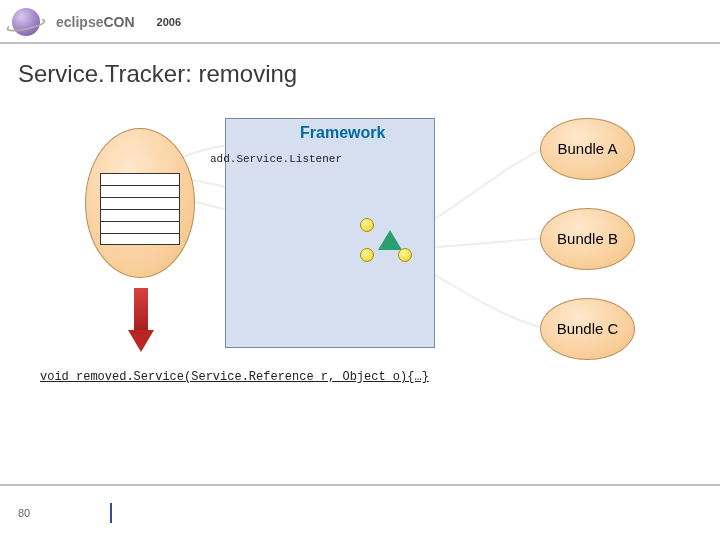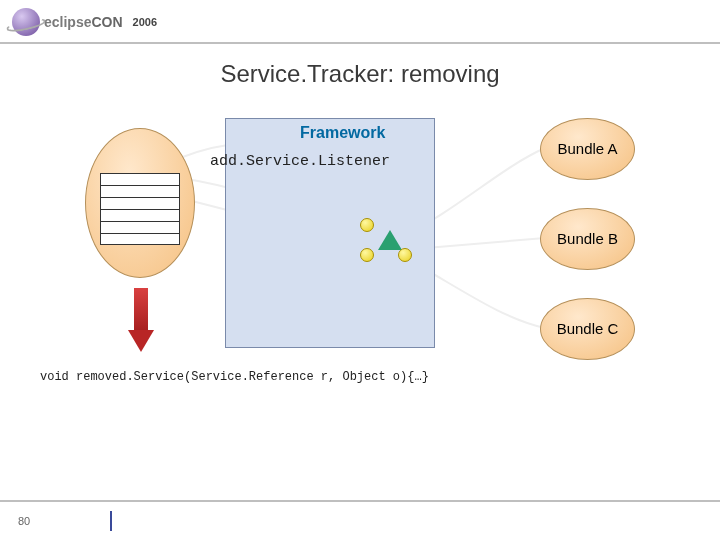--- a/index.html
+++ b/index.html
@@ -1,49 +1,49 @@
 <!DOCTYPE html>
 <html><head>
 <meta charset="utf-8">
 <style>
   * { margin: 0; padding: 0; box-sizing: border-box; }
   body { width: 720px; height: 540px; font-family: Arial, sans-serif; background: #fff; position: relative; overflow: hidden; }
   .header { display: flex; align-items: center; padding: 8px 12px 4px; }
-  .logo { display: flex; align-items: center; gap: 4px; }
+  .logo { display: flex; align-items: center; gap: 16px; }
   .logo-ball { width: 28px; height: 28px; border-radius: 50%; background: radial-gradient(circle at 35% 30%, #d8c8f0, #6b4a9a); position: relative; }
   .logo-ring { position: absolute; width: 40px; height: 10px; border: 2px solid #aaa; border-radius: 50%; top: 12px; left: -6px; transform: rotate(-12deg); border-top-color: transparent; }
   .logo-text { font-size: 14px; font-weight: bold; color: #7a7a7a; }
   .logo-con { color: #666; }
   .year { font-size: 11px; color: #444; margin-left: 6px; font-weight: bold;}
   .divider { height: 2px; background: #bfbfbf; margin: 2px 0 10px; width: 100%; }
-  .title { font-size: 24px; color: #3a3a3a; padding: 6px 18px 0; font-weight: normal; text-align: center; }
+  .title { font-size: 24px; color: #3a3a3a; padding: 6px 18px 0; font-weight: normal; }
   .diagram { position: relative; width: 100%; height: 330px; }
   .framework-box { position: absolute; left: 225px; top: 30px; width: 210px; height: 230px; background: #d5dff0; border: 1px solid #7a8aaa; }
   .framework-label { position: absolute; left: 300px; top: 36px; font-size: 16px; font-weight: bold; color: #0369a1; background: #fff0; }
-  .listener-label { position: absolute; left: 210px; top: 65px; font-size: 15px; font-family: "Courier New", monospace; color: #222; }
+  .listener-label { position: absolute; left: 210px; top: 65px; font-size: 11px; font-family: "Courier New", monospace; color: #222; }
   .tracker-oval { position: absolute; left: 85px; top: 40px; width: 110px; height: 150px; border-radius: 50%; background: radial-gradient(ellipse at 40% 30%, #ffe8cc, #f5c080); border: 1px solid #b5905a; }
   .table { position: absolute; left: 100px; top: 85px; width: 80px; height: 72px; border: 1px solid #333; background: #fff; }
   .table-row { height: 12px; border-bottom: 1px solid #333; }
   .table-row:last-child { border-bottom: none; }
   .bundle { position: absolute; width: 95px; height: 62px; border-radius: 50%; background: radial-gradient(ellipse at 40% 30%, #ffe8cc, #f5c080); border: 1px solid #b5905a; display: flex; align-items: center; justify-content: center; font-size: 15px; text-align: right; line-height: 1.1; }
   .bundle-a { left: 540px; top: 30px; }
   .bundle-b { left: 540px; top: 120px; }
   .bundle-c { left: 540px; top: 210px; }
   .svc-triangle { position: absolute; width: 0; height: 0; border-left: 12px solid transparent; border-right: 12px solid transparent; border-bottom: 20px solid #2aa070; }
   .svc-b { left: 378px; top: 142px; }
   .yellow-dot { position: absolute; width: 14px; height: 14px; border-radius: 50%; background: radial-gradient(circle at 35% 30%, #fff8a0, #e8d020); border: 1px solid #a89000; }
   .d1 { left: 360px; top: 130px; }
   .d2 { left: 360px; top: 160px; }
   .d3 { left: 398px; top: 160px; }
   .arrow-down { position: absolute; left: 128px; top: 200px; width: 26px; height: 70px; }
   .arrow-shaft { width: 14px; height: 42px; background: linear-gradient(#d94040, #a82020); margin: 0 auto; }
   .arrow-head { width: 0; height: 0; border-left: 13px solid transparent; border-right: 13px solid transparent; border-top: 22px solid #b82525; }
   svg.lines { position: absolute; left: 0; top: 0; width: 100%; height: 100%; pointer-events: none; }
-  .callback { position: absolute; left: 40px; top: 282px; font-size: 12px; font-family: "Courier New", monospace; color: #222; }
-  .footer { position: absolute; left: 0; bottom: 0; width: 100%; height: 40px; border-top: 2px solid #bfbfbf; display: flex; align-items: center; }
+  .callback { position: absolute; left: 40px; top: 282px; font-size: 12px; font-family: "Courier New", monospace; color: #222; text-decoration: underline; }
+  .footer { position: absolute; left: 0; bottom: 0; width: 100%; height: 56px; border-top: 2px solid #bfbfbf; display: flex; align-items: center; }
   .page-num { position: absolute; left: 18px; font-size: 11px; color: #666; }
   .vsep { position: absolute; left: 110px; width: 2px; height: 20px; background: #3a4a9a; }
   .footer-text { position: absolute; left: 132px; font-size: 9px; color: #555; }
 </style>
 </head>
 <body>
 
 <div class="header">
   <div class="logo">
     <div class="logo-ball">

